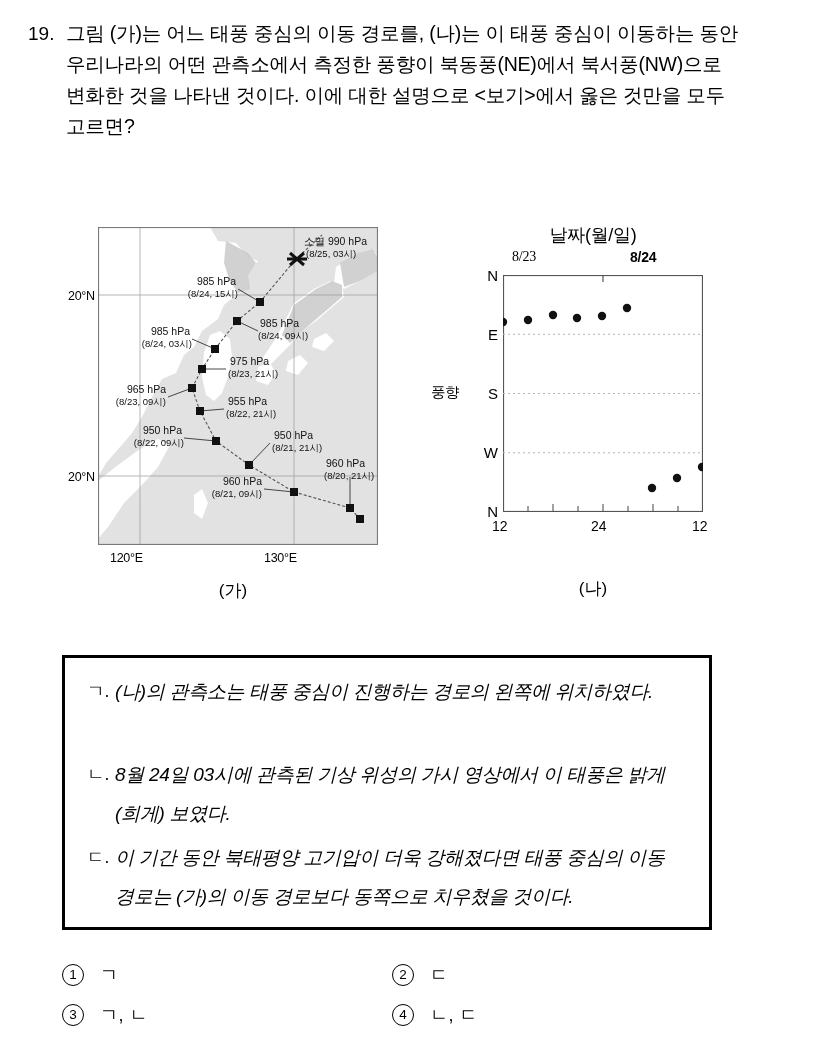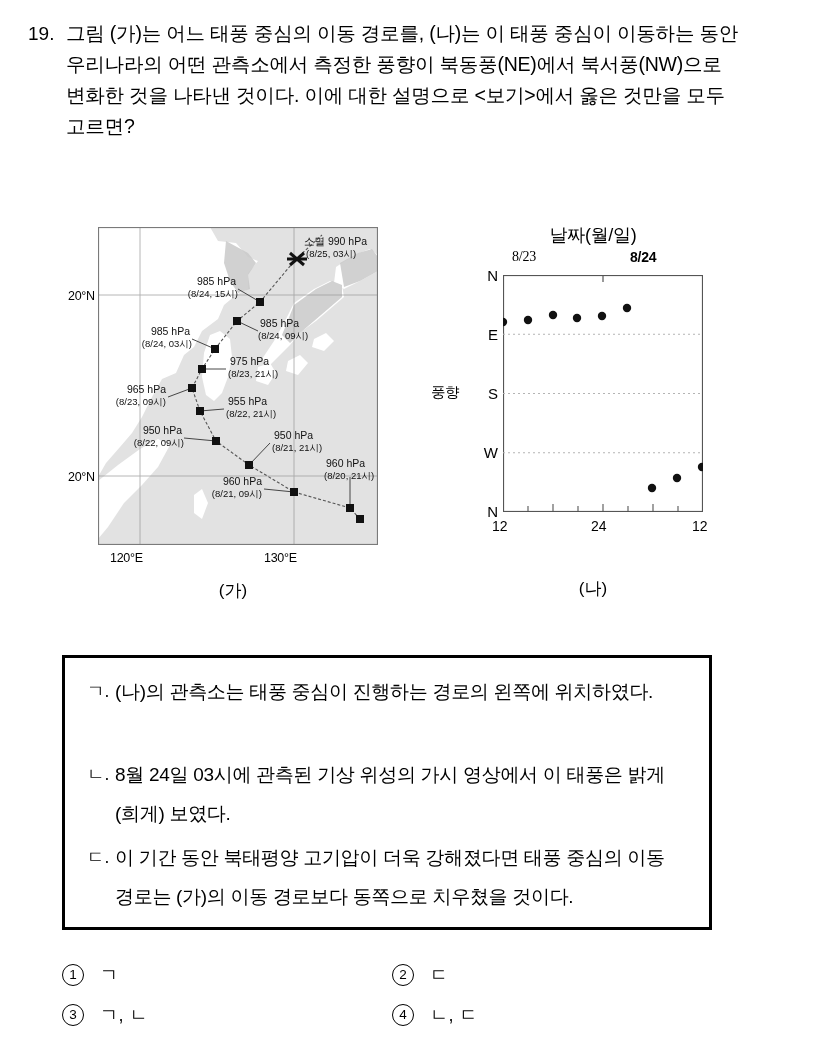--- a/index.html
+++ b/index.html
@@ -191,20 +191,21 @@
     flex: 0 0 28px;
     font-size: 17.5px;
     line-height: 39px;
   }
   .bogi-text {
     font-size: 19px;
     line-height: 39px;
     letter-spacing: -0.3px;
     word-break: keep-all;
     width: 578px;
+    font-style: italic;
   }
 
   
   #choices {
     position: absolute;
     left: 62px;
     top: 955px;
     width: 660px;
   }
   .choice-row {

